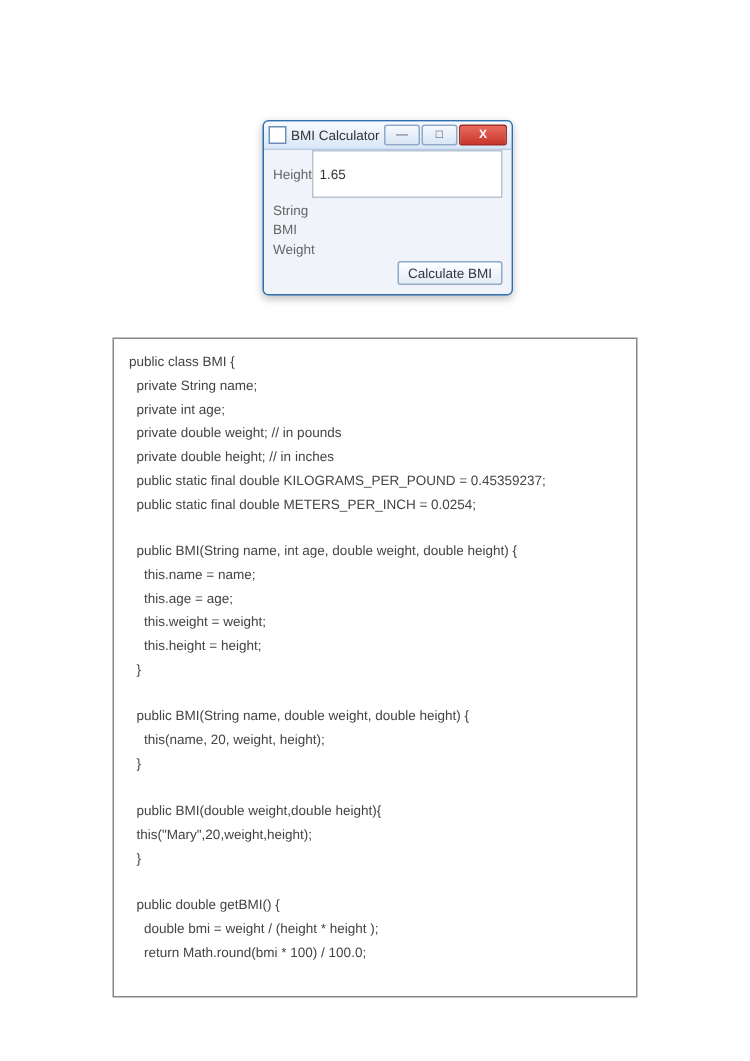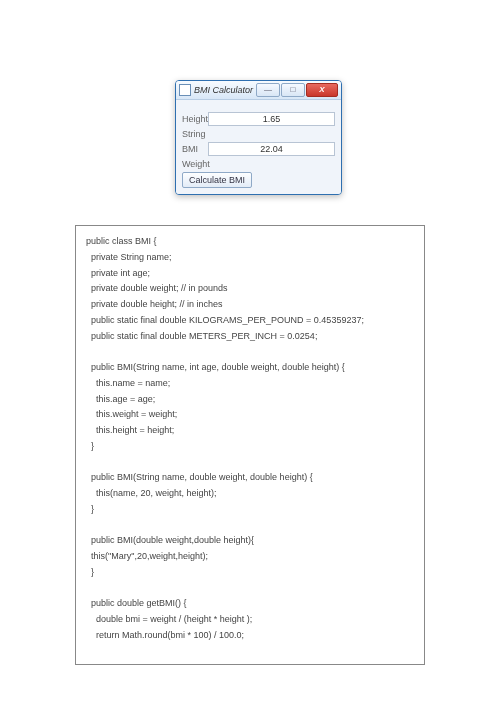--- a/index.html
+++ b/index.html
@@ -25,21 +25,20 @@
   }
   .titlebar {
     display: flex;
     align-items: center;
     height: 18px;
     background: linear-gradient(#f7fbff,#d8e7f7);
     border-bottom: 1px solid #b8cde4;
     padding: 0 3px;
     font-size: 9px;
     color: #333;
-    font-style: italic;
   }
   .title-icon {
     width: 10px;
     height: 10px;
     border: 1px solid #6a8fb7;
     background: #fff;
     margin-right: 3px;
     display: inline-block;
   }
   .title-text { flex: 0 0 auto; }
@@ -59,46 +58,47 @@
     color: #556;
   }
   .win-close {
     background: linear-gradient(#e86a5f,#c9372c);
     border-color: #a42c22;
     color: #fff;
     width: 30px;
     font-weight: bold;
   }
   .win-body {
-    padding: 12px 6px 6px 6px;
+    padding: 0 6px 6px 6px;
     background: #f0f4fa;
   }
   .form-row {
     display: flex;
     align-items: center;
     margin-bottom: 3px;
   }
   .form-label {
     width: 40px;
     font-size: 9px;
     color: #666;
   }
   .form-input {
     flex: 1;
-    height: 14px;
+    height: 32px;
     border: 1px solid #b8c4d4;
     background: #fff;
-    text-align: center;
+    text-align: left;
     font-size: 9px;
     padding: 0 4px;
     color: #333;
     box-sizing: border-box;
   }
   .button-row {
     display: flex;
+    justify-content: flex-end;
     margin-top: 3px;
   }
   .calc-btn {
     font-size: 9px;
     padding: 2px 6px;
     border: 1px solid #8fa9c7;
     background: linear-gradient(#fdfeff,#e3ecf7);
     border-radius: 2px;
     color: #334;
   }
@@ -138,21 +138,20 @@
   <div class="win-body">
     <div class="form-row">
       <span class="form-label">Height</span>
       <input class="form-input" value="1.65" style="">
     </div>
     <div class="form-row">
       <span class="form-label">String</span>
     </div>
     <div class="form-row">
       <span class="form-label">BMI</span>
-      <input class="form-input" value="22.04" style="">
     </div>
     <div class="form-row">
       <span class="form-label">Weight</span>
     </div>
     <div class="button-row">
       <button class="calc-btn">Calculate BMI</button>
     </div>
   </div>
 </div>
 

